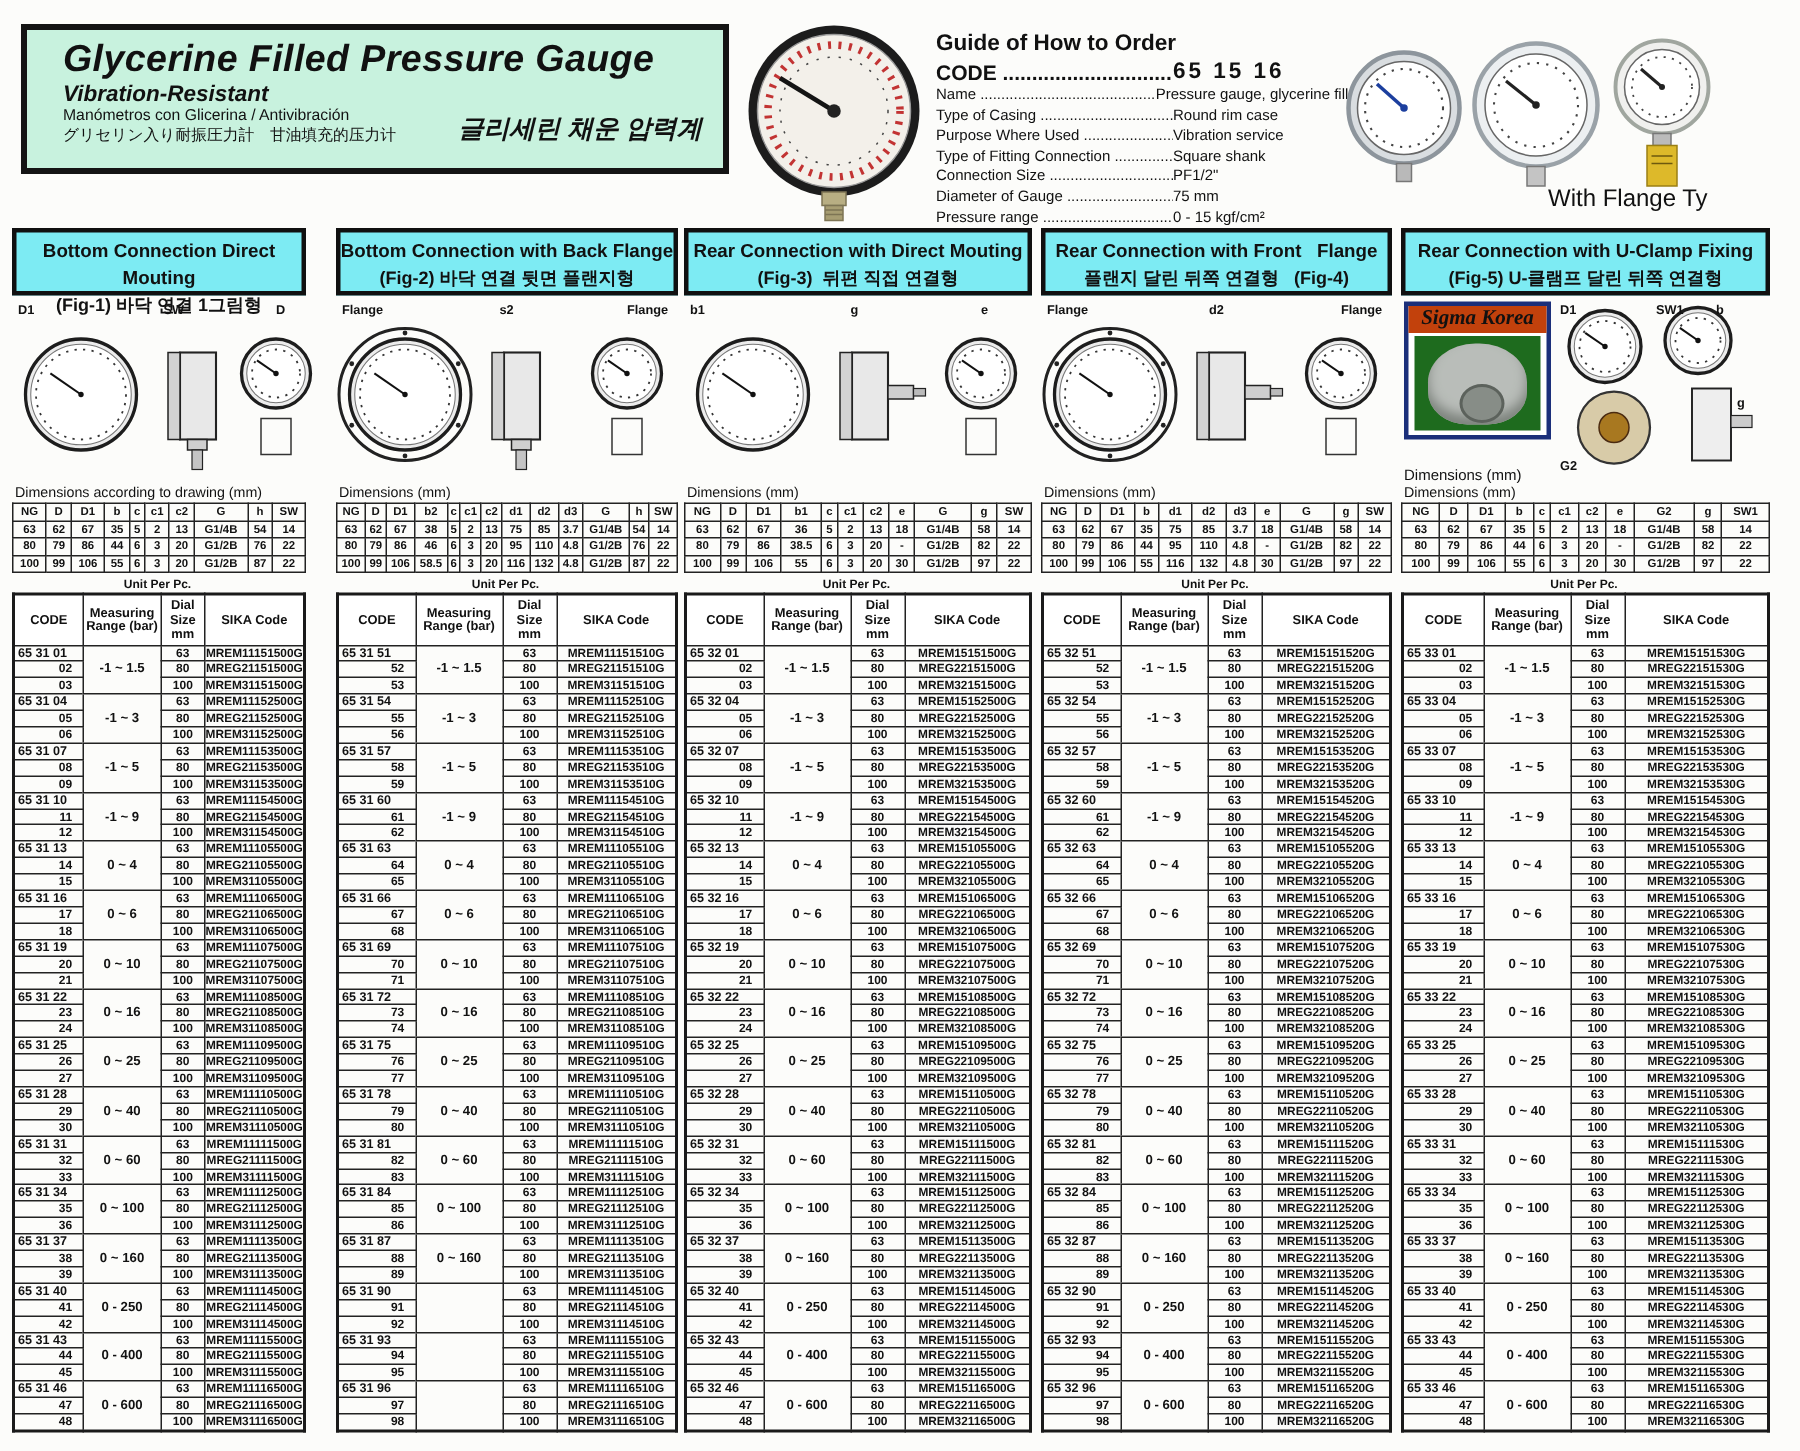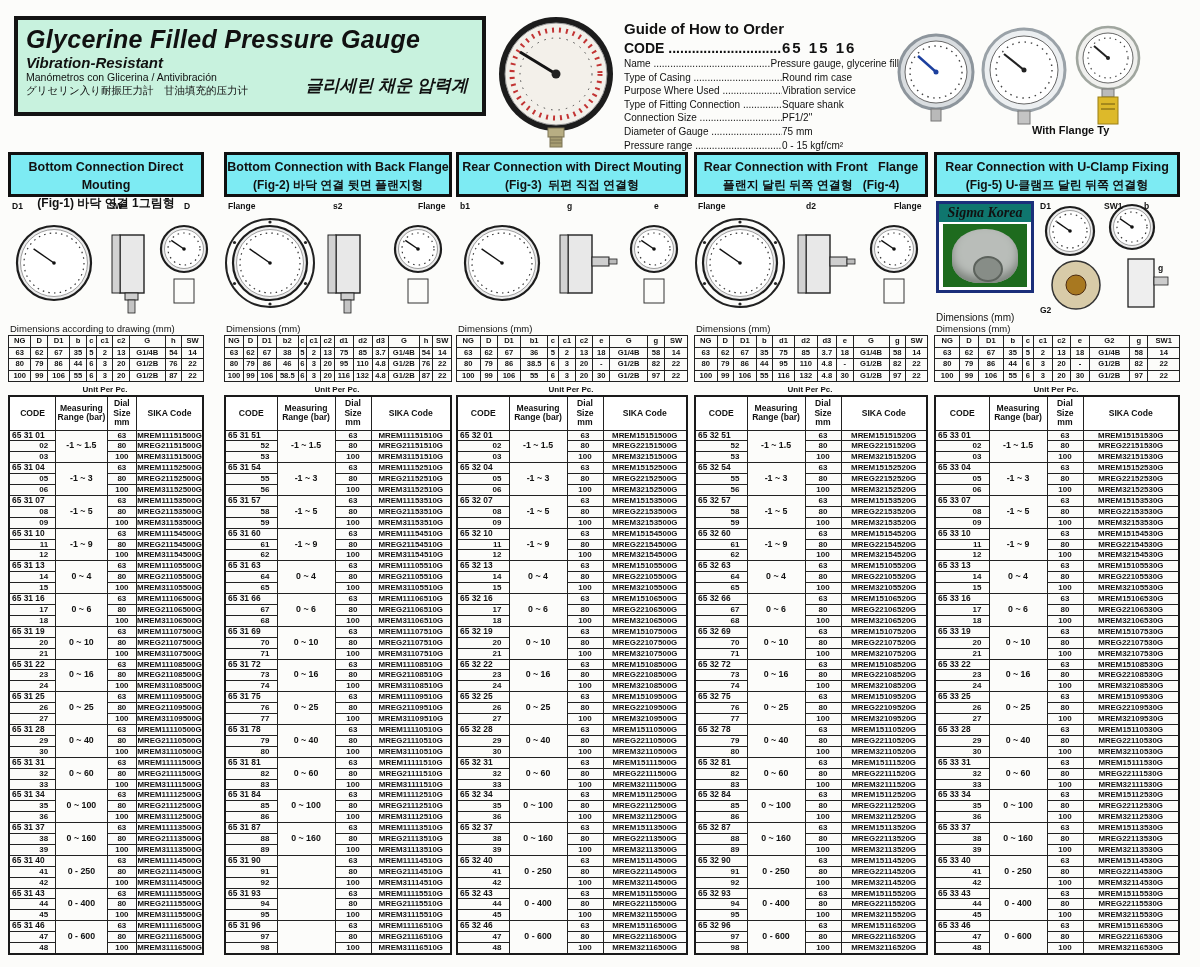--- a/index.html
+++ b/index.html
@@ -1,46 +1,46 @@
 <!DOCTYPE html>
 <html><head>
 <meta charset="utf-8">
 <style>
 *{box-sizing:border-box;margin:0;padding:0}
 html,body{width:1200px;height:967px}
 body{position:relative;background:#fcfcfa;font-family:"Liberation Sans",sans-serif;color:#111;overflow:hidden}
 .page{position:absolute;inset:0}
 
-.title-box{position:absolute;left:14px;top:16px;width:472px;height:100px;border:4px solid #141414;background:#c8f2de;padding:5px 8px}
+.title-box{position:absolute;left:14px;top:16px;width:472px;height:100px;border:4px solid #141414;background:#c8f2de;padding:5px 24px}
 .t-en{font-size:25px;font-weight:bold;font-style:italic;letter-spacing:.3px;white-space:nowrap}
 .t-sub{font-size:15px;font-weight:bold;font-style:italic}
 .t-es,.t-jp,.t-ru{font-size:10.5px;line-height:12.5px}
 .t-kr{position:absolute;right:14px;top:54px;font-size:17px;font-weight:bold;font-style:italic;white-space:nowrap}
 .hero{position:absolute;left:490px;top:12px}
 .order-guide{position:absolute;left:624px;top:20px;width:286px}
 .og-head{font-size:15px;font-weight:bold;margin-bottom:2px}
 .og-code{display:flex;align-items:flex-end;margin-bottom:1px}
 .og-code-lbl{width:158px;font-size:14px;font-weight:bold;white-space:nowrap;overflow:hidden}
 .og-code-lbl::after{content:" ..........................................................."}
 .og-code-val{font-size:15px;font-weight:bold;letter-spacing:2px;white-space:nowrap}
 .og-row{display:flex;font-size:10px;line-height:13.6px}
 .og-lbl{width:158px;white-space:nowrap;overflow:hidden}
 .og-lbl::after{content:" ........................................................................."}
 .og-val{white-space:nowrap}
 .tr-gauges{position:absolute;left:896px;top:12px}
-.with-flange{position:absolute;left:1032px;top:124px;font-size:11px;font-weight:bold}
+.with-flange{position:absolute;left:1032px;top:124px;font-size:16px;font-weight:normal}
 
 .col{position:absolute;top:152px}
 .sec-hdr{height:45px;border:3px solid #101010;background:#7debf3;text-align:center;padding-top:3px}
 .sec-hdr .l1{font-size:12.5px;font-weight:bold;line-height:18px;white-space:pre-wrap}
 .sec-hdr .l2{font-size:12px;font-weight:bold;line-height:18px;white-space:pre-wrap}
 .fig{position:relative;height:122px;margin-top:2px}
 .fig-svg5{position:absolute;left:102px;top:0}
 .sigma{position:absolute;left:2px;top:2px;width:98px;height:92px;border:3px solid #1b2f7a;background:#fff}
-.sigma-label{font-family:"Liberation Serif",serif;font-style:italic;font-weight:bold;font-size:14px;text-align:center;line-height:18px;background:#0f766e}
+.sigma-label{font-family:"Liberation Serif",serif;font-style:italic;font-weight:bold;font-size:14px;text-align:center;line-height:18px;background:#c2410c}
 .sigma-photo{position:absolute;left:4px;right:4px;top:20px;bottom:3px;background:#1e6b1e;overflow:hidden}
 .sigma-photo::before{content:"";position:absolute;left:9px;top:5px;width:66px;height:54px;background:#b9bdb9;border-radius:48% 48% 40% 40%;box-shadow:inset 0 -6px 8px #7d837d}
 .sigma-photo::after{content:"";position:absolute;left:30px;top:32px;width:26px;height:22px;background:#878d87;border-radius:50%;border:2px solid #5c625c}
 .fig-caption{position:absolute;left:2px;bottom:-2px;font-size:10px}
 .dim-title{font-size:9.5px;margin:2px 0 1px 2px}
 table{border-collapse:collapse}
 .dim-table{width:100%}
 .dim-table th,.dim-table td{border:1px solid #222;font-size:7.6px;font-weight:bold;text-align:center;height:11.5px;line-height:10px;padding:0 1px;white-space:nowrap}
 .unit{text-align:center;font-size:8px;margin:3px 2px 1px 0;font-weight:bold}
 .prod-table{width:100%;border:2px solid #1a1a1a}

